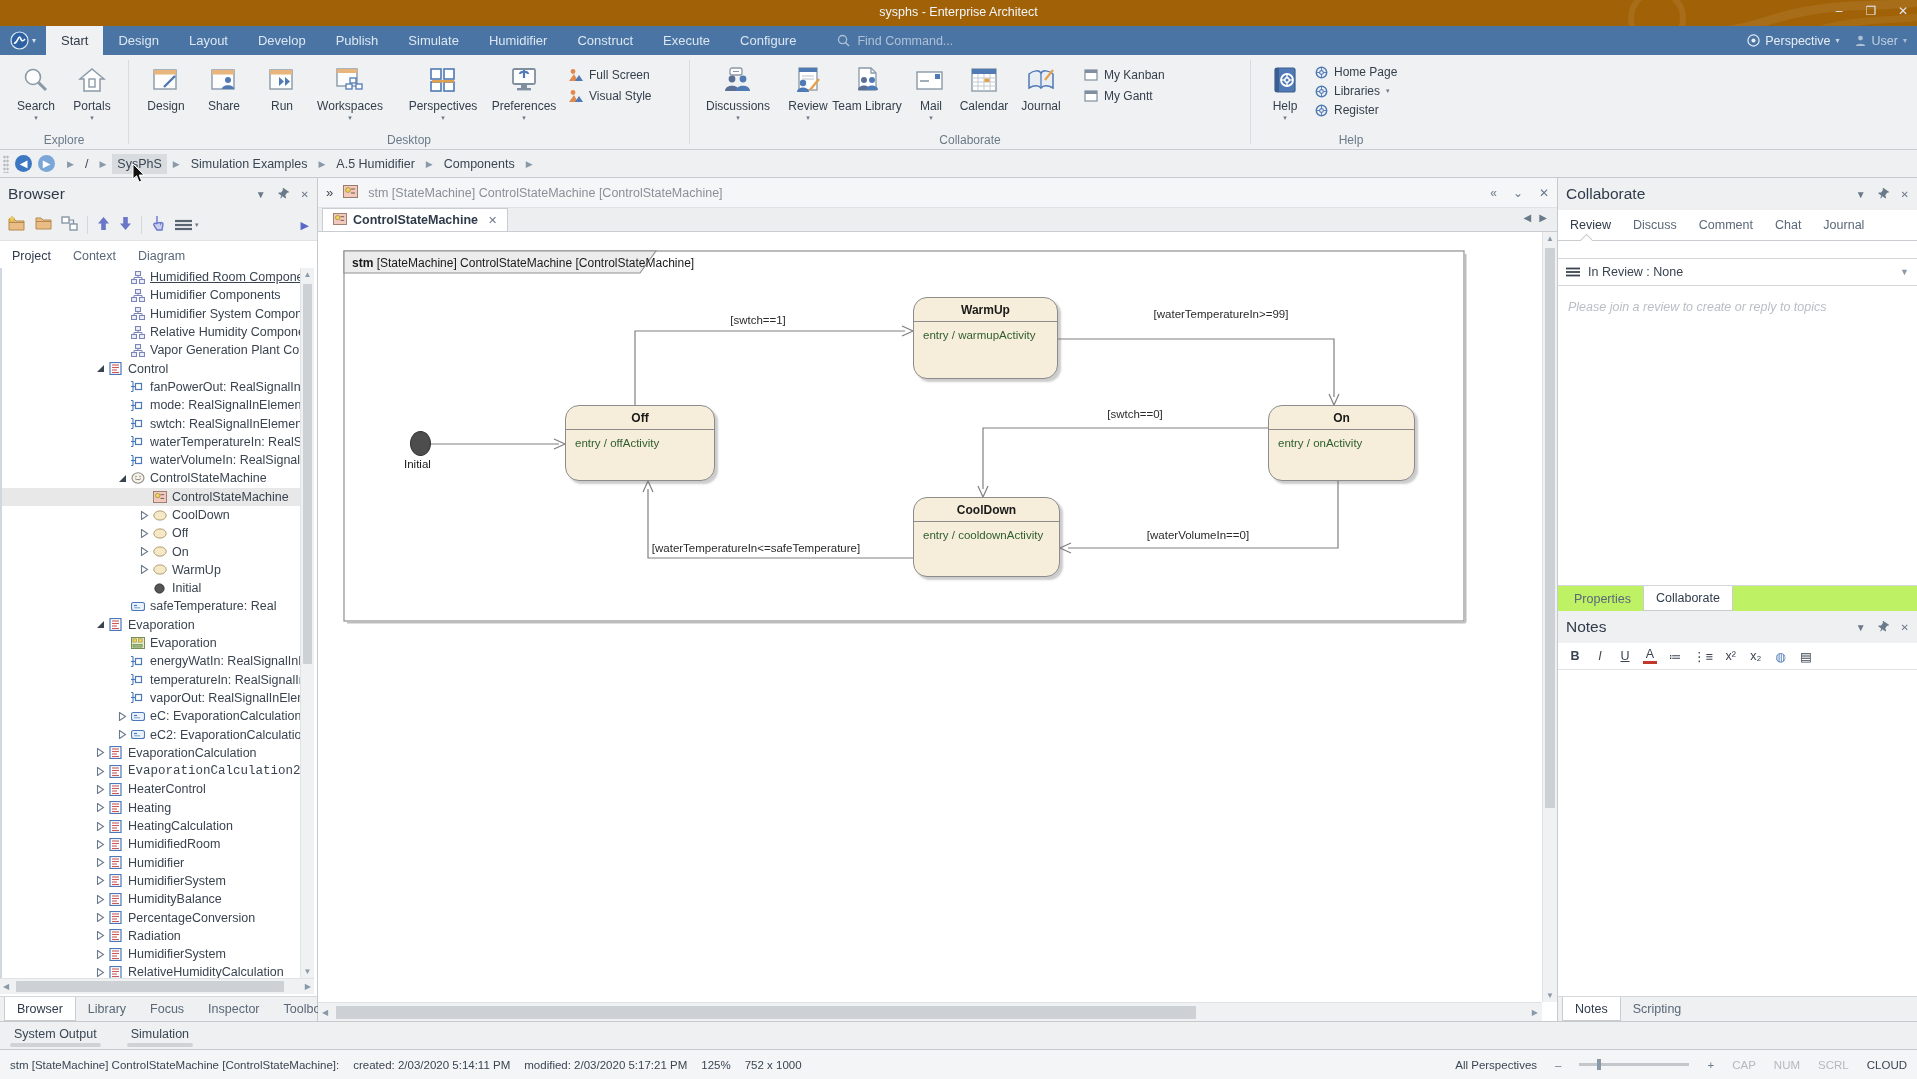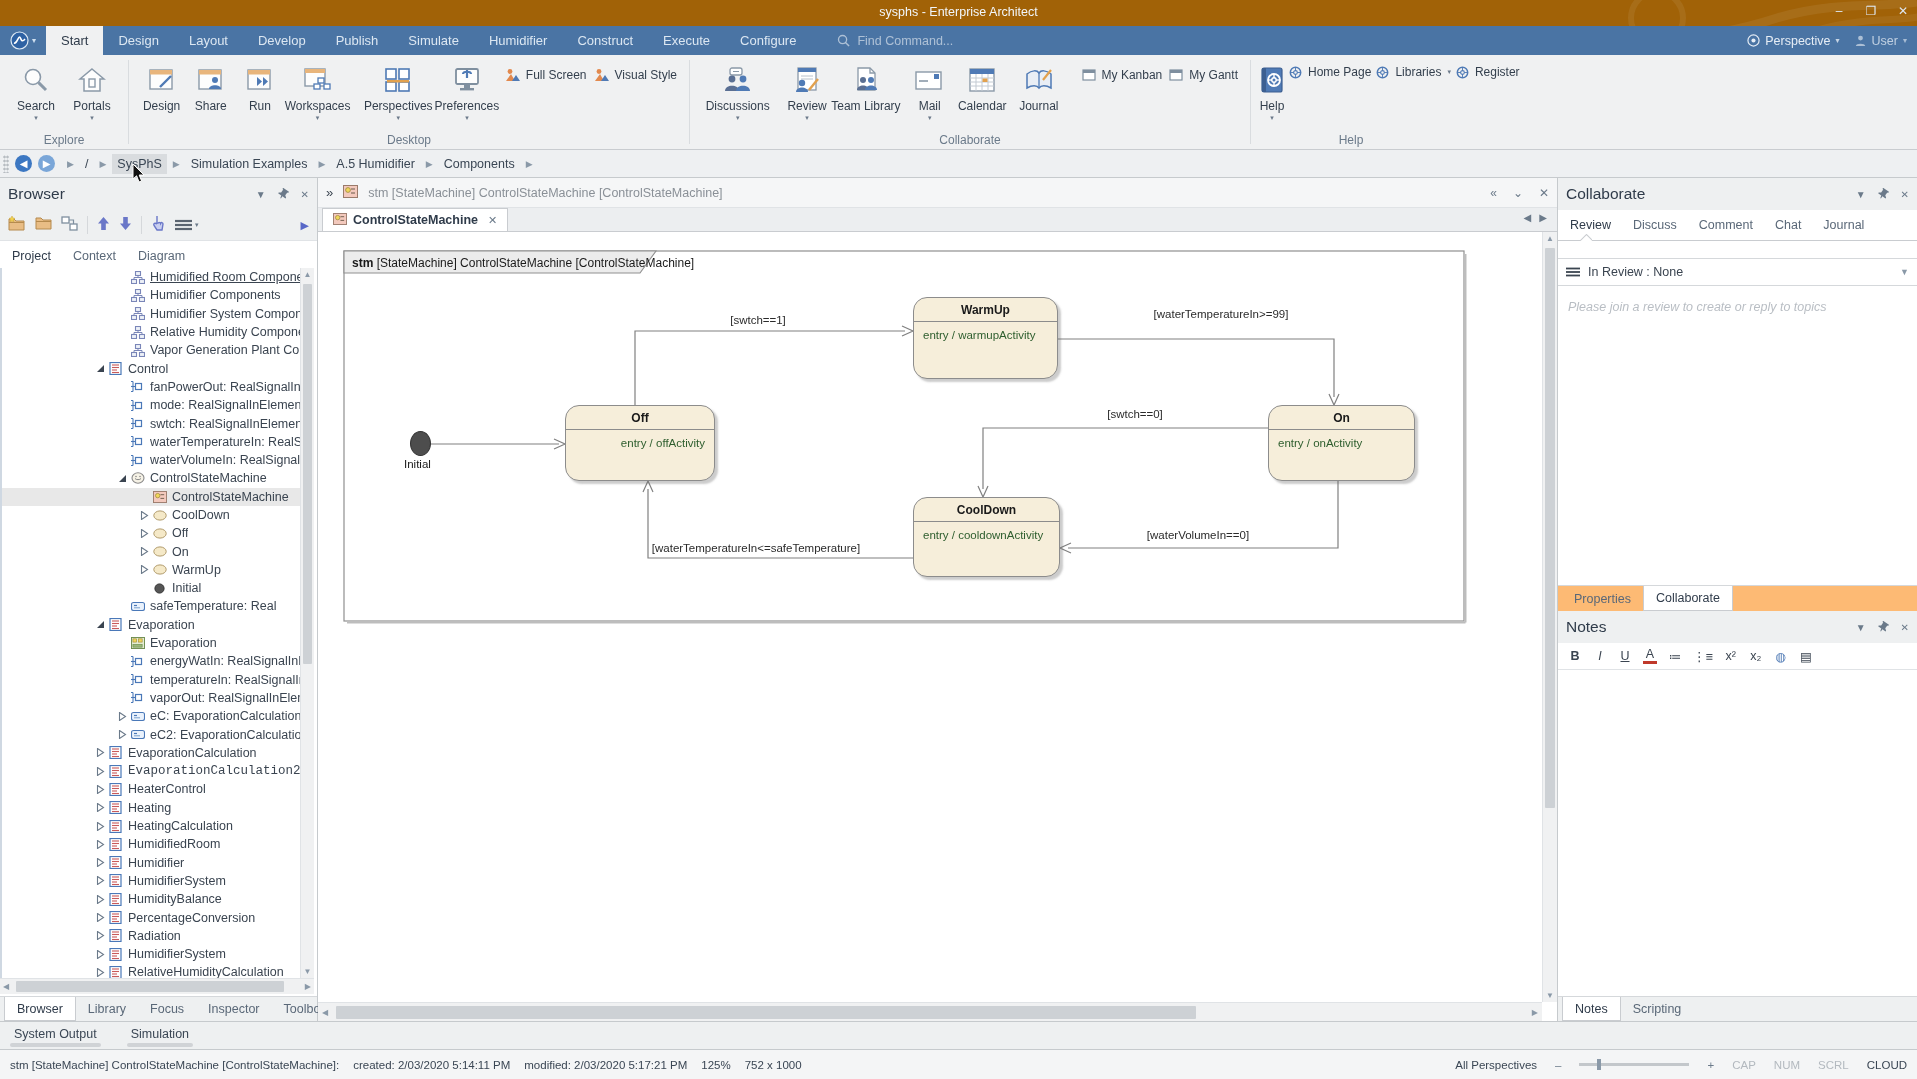--- a/index.html
+++ b/index.html
@@ -26,21 +26,21 @@
 
   
   .ribbon{position:absolute;left:0;top:55px;width:100%;height:95px;background:#f0f1f2;border-bottom:1px solid #c9ccd0;display:flex;}
   .rgroup{position:relative;display:flex;align-items:flex-start;padding:5px 8px 20px 8px;}
   .rgroup-label{position:absolute;left:0;right:0;bottom:2px;text-align:center;font-size:12px;color:#6b7a8a;}
   .rdiv{width:1px;background:#d9dcdf;margin:5px 0 5px 0;}
   .bigbtn{width:58px;display:flex;flex-direction:column;align-items:center;gap:2px;padding-top:3px;}
   .bigbtn .bicon{height:34px;display:flex;align-items:center;justify-content:center;}
   .bigbtn .blabel{font-size:12px;color:#333f4d;white-space:nowrap;}
   .bigbtn .bcaret{font-size:7px;color:#6b7a8a;line-height:6px;}
-  .stackcol{display:flex;flex-direction:row;gap:7px;padding-top:8px;margin:0 4px;}
+  .stackcol{display:flex;flex-direction:column;gap:7px;padding-top:8px;margin:0 4px;}
   .smallbtn{display:flex;align-items:center;gap:6px;font-size:12px;color:#333f4d;white-space:nowrap;}
   .smallbtn .scaret{font-size:7px;color:#6b7a8a;}
 
   
   .crumbbar{position:absolute;left:0;top:150px;width:100%;height:28px;background:#eef0f2;border-bottom:1px solid #c6cacd;display:flex;align-items:center;}
   .grip{width:6px;height:18px;margin-left:3px;background-image:radial-gradient(#b7bcc1 1px, transparent 1.2px);background-size:3px 4px;}
   .navcirc{width:17px;height:17px;border-radius:50%;display:flex;align-items:center;justify-content:center;color:#fff;font-size:10px;margin-left:6px;}
   .nav-back{background:#3c77c2;}
   .nav-fwd{background:#7aa6d8;}
   .crumb{display:flex;align-items:center;font-size:12.5px;color:#3a4654;margin-left:8px;gap:2px;}
@@ -106,21 +106,21 @@
   .initial-dot{position:absolute;width:21px;height:25px;border-radius:50%;background:#4d4d4d;border:1px solid #333;}
   .initial-label{position:absolute;font-size:11.5px;color:#1a1a1a;}
 
   
   .collab-tabs{position:relative;border-bottom:1px solid #c9ccd0;}
   .notch{position:absolute;left:22px;bottom:-1px;width:12px;height:7px;overflow:hidden;}
   .notch::before{content:"";position:absolute;left:1px;top:2px;width:9px;height:9px;background:#fff;border:1px solid #c9ccd0;transform:rotate(45deg);}
   .review-row{margin-top:17px;height:28px;border-top:1px solid #d5d8db;border-bottom:1px solid #d5d8db;display:flex;align-items:center;padding:0 8px;font-size:12.5px;color:#3a4450;gap:8px;}
   .review-row .dd{margin-left:auto;color:#8a99a8;font-size:9px;}
   .hintline{padding:14px 10px;font-size:12.5px;font-style:italic;color:#b9bec4;}
-  .rc-tabsmid{position:absolute;left:0;right:0;top:407px;height:26px;background:#fdba74;border-top:1px solid #d5d8db;display:flex;padding-left:4px;font-size:12.5px;color:#5a6878;}
+  .rc-tabsmid{position:absolute;left:0;right:0;top:407px;height:26px;background:#bef264;border-top:1px solid #d5d8db;display:flex;padding-left:4px;font-size:12.5px;color:#5a6878;}
   .notes-sec{position:absolute;left:0;right:0;top:433px;bottom:25px;}
   .ntoolbar{height:27px;display:flex;align-items:center;gap:11px;padding:0 10px;border-bottom:1px solid #e0e3e6;font-size:12.5px;color:#3a4450;}
   .nt{min-width:14px;text-align:center;}
 
   
   .sysrow{position:absolute;left:0;top:1021px;width:100%;height:28px;background:#eef0f1;border-top:1px solid #c6cacd;display:flex;align-items:center;padding-left:10px;gap:26px;font-size:12.5px;color:#3a4654;}
   .systab{position:relative;padding:2px 4px 6px;}
   .systab::after{content:"";position:absolute;left:0;right:0;bottom:0;height:4px;background:#d0d3d6;border-radius:2px;}
   .statusbar{position:absolute;left:0;top:1049px;width:100%;height:30px;background:#f4f5f6;border-top:1px solid #c6cacd;display:flex;align-items:center;font-size:11.5px;color:#3a4654;padding:0 10px;gap:14px;}
   .sb-left{display:flex;gap:14px;white-space:nowrap;}
@@ -1315,21 +1315,21 @@
             <path d="M595,326 L330,326 L330,257" fill="none" stroke="#808080" stroke-width="1.2"></path>
             <path d="M325,260 L330,249 L335,260" fill="none" stroke="#808080" stroke-width="1.2"></path>
             <text x="438" y="320" text-anchor="middle" font-size="11.5" fill="#2b2b2b" font-family="Liberation Sans, sans-serif">[waterTemperatureIn&lt;=safeTemperature]</text>
           </svg>
           <div class="state" style="left: 595px; top: 65px; width: 145px; height: 82px; background: rgb(246, 238, 218); border-color: rgb(140, 140, 140);">
             <div class="state-title">WarmUp</div>
             <div class="state-entry" style="color: rgb(46, 94, 46);">entry / warmupActivity</div>
           </div>
           <div class="state" style="left: 247px; top: 173px; width: 150px; height: 76px; background: rgb(246, 238, 218); border-color: rgb(140, 140, 140);">
             <div class="state-title">Off</div>
-            <div class="state-entry" style="color: rgb(46, 94, 46); text-align: right;">entry / offActivity</div>
+            <div class="state-entry" style="color: rgb(46, 94, 46);">entry / offActivity</div>
           </div>
           <div class="state" style="left: 950px; top: 173px; width: 147px; height: 76px; background: rgb(246, 238, 218); border-color: rgb(140, 140, 140);">
             <div class="state-title">On</div>
             <div class="state-entry" style="color: rgb(46, 94, 46);">entry / onActivity</div>
           </div>
           <div class="state" style="left: 595px; top: 265px; width: 147px; height: 80px; background: rgb(246, 238, 218); border-color: rgb(140, 140, 140);">
             <div class="state-title">CoolDown</div>
             <div class="state-entry" style="color: rgb(46, 94, 46);">entry / cooldownActivity</div>
           </div>
           <div class="initial-dot" style="left: 92px; top: 199px;"></div>

